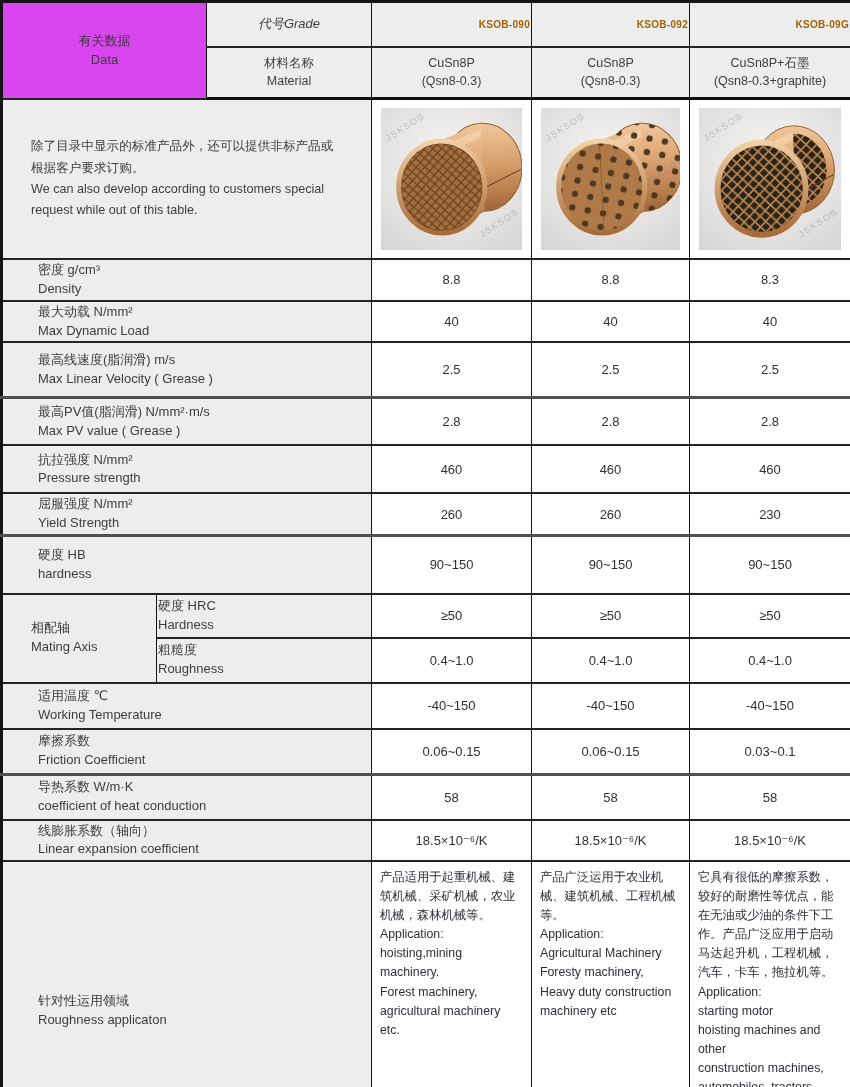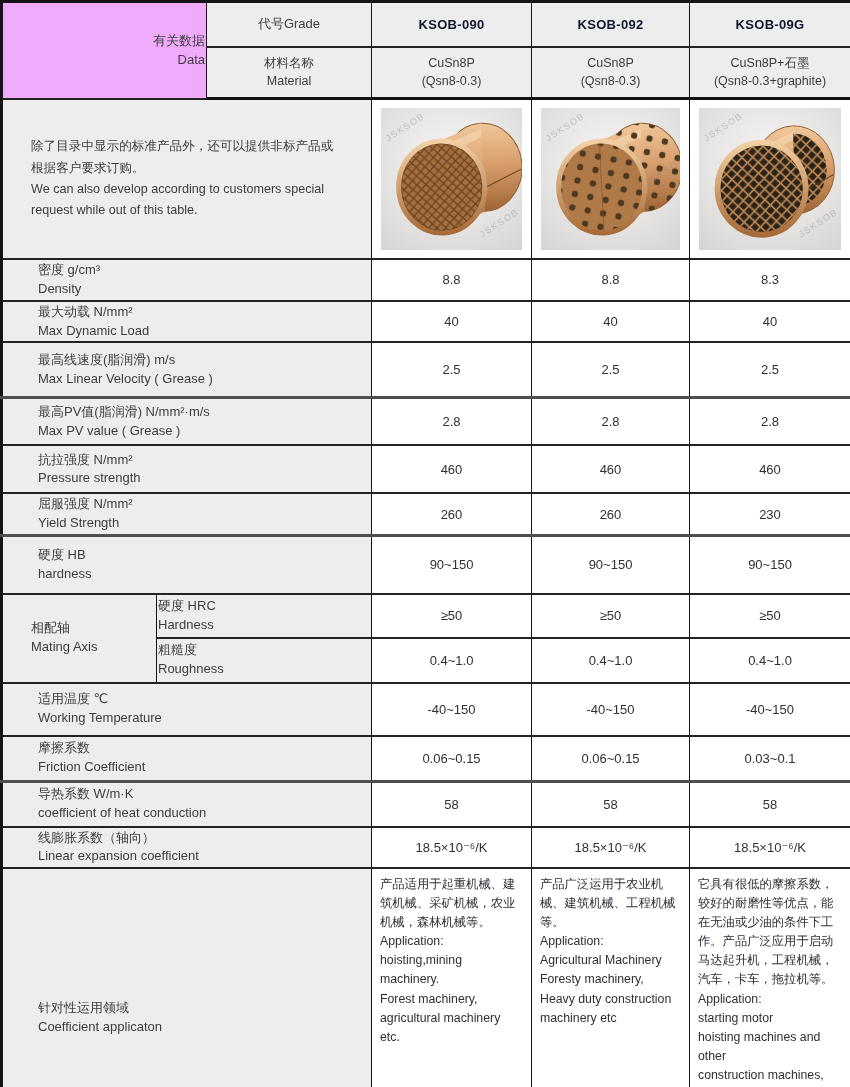--- a/index.html
+++ b/index.html
@@ -7,24 +7,24 @@
   table.spec{width:850px;border-collapse:collapse;table-layout:fixed;border:3px solid #141414;}
   td{border-left:1px solid #141414;border-right:1px solid #141414;
      border-top:2px solid #232323;border-bottom:2px solid #232323;
      font-size:13px;overflow:hidden;}
   tr.tsep td{border-top:3px solid #4f4f4f;}
   tr.hdr2 td{border-bottom:3px solid #111;}
   .lbl{background:#ededed;text-align:left;padding-left:35px;line-height:1.45;}
   .lbl .cn,.lbl .en{display:block;}
   .sub{background:#ededed;text-align:left;line-height:1.45;}
   .val{background:#fff;text-align:center;color:#2f2f38;}
-  .grade{background:#ededed;text-align:center;font-weight:bold;font-size:13px;color:#0f172a;letter-spacing:.3px;}
+  .grade{background:#ededed;text-align:right;font-weight:bold;font-size:10px;color:#a16207;letter-spacing:.3px;}
   .mat{background:#ededed;text-align:center;font-size:12.5px;line-height:1.5;}
-  .corner{background:#f0abfc;text-align:right;line-height:1.5;}
-  .ghead{background:#ededed;text-align:center;}
+  .corner{background:#d946ef;text-align:center;line-height:1.5;}
+  .ghead{background:#ededed;text-align:center;font-style:italic;}
   .intro{background:#ededed;padding:10px 34px 10px 28px;font-size:12.6px;line-height:1.7;
          white-space:pre-line;vertical-align:middle;}
   .photo-cell{background:#fff;padding:8px 9px;vertical-align:middle;}
   .photo{position:relative;height:142px;width:100%;
          background:radial-gradient(circle at 50% 38%, #f6f5f4 0%, #e6e5e3 55%, #d5d4d2 100%);
          overflow:hidden;}
   .photo svg{display:block;margin:0 auto;}
   .wm{position:absolute;font-size:9px;letter-spacing:1.5px;color:rgba(130,130,130,.38);
       transform:rotate(-33deg);white-space:nowrap;pointer-events:none;}
   .wm.w1{top:14px;left:2px;} .wm.w2{bottom:22px;right:0px;} .wm.w3{top:58px;right:-8px;}
@@ -276,21 +276,21 @@
   <tr style="height:45px">
     <td class="sub" colspan="2">
       <span class="cn" style="display:block">粗糙度</span>
       <span class="en" style="display:block">Roughness</span>
     </td>
     <td class="val">0.4~1.0</td>
     <td class="val">0.4~1.0</td>
     <td class="val">0.4~1.0</td>
   </tr>
 
-  <tr style="height:53px">
+  <tr style="height:46px">
     <td class="lbl" colspan="3">
       <span class="cn">适用温度 ℃</span>
       <span class="en">Working  Temperature</span>
     </td>
     <td class="val">-40~150</td>
     <td class="val">-40~150</td>
     <td class="val">-40~150</td>
   </tr>
 
   <tr style="height:46px">
@@ -319,21 +319,21 @@
       <span class="en">Linear expansion coefficient</span>
     </td>
     <td class="val">18.5×10⁻⁶/K</td>
     <td class="val">18.5×10⁻⁶/K</td>
     <td class="val">18.5×10⁻⁶/K</td>
   </tr>
 
   <tr style="height:212px">
     <td class="lbl pert" colspan="3">
       <span class="cn">针对性运用领域</span>
-      <span class="en">Coefficient applicaton</span>
+      <span class="en">Roughness applicaton</span>
     </td>
     <td class="app">产品适用于起重机械、建筑机械、采矿机械，农业机械，森林机械等。
 Application:
 hoisting,mining machinery.
 Forest machinery,
 agricultural machinery etc.</td>
     <td class="app">产品广泛运用于农业机械、建筑机械、工程机械等。
 Application:
 Agricultural Machinery
 Foresty machinery,

